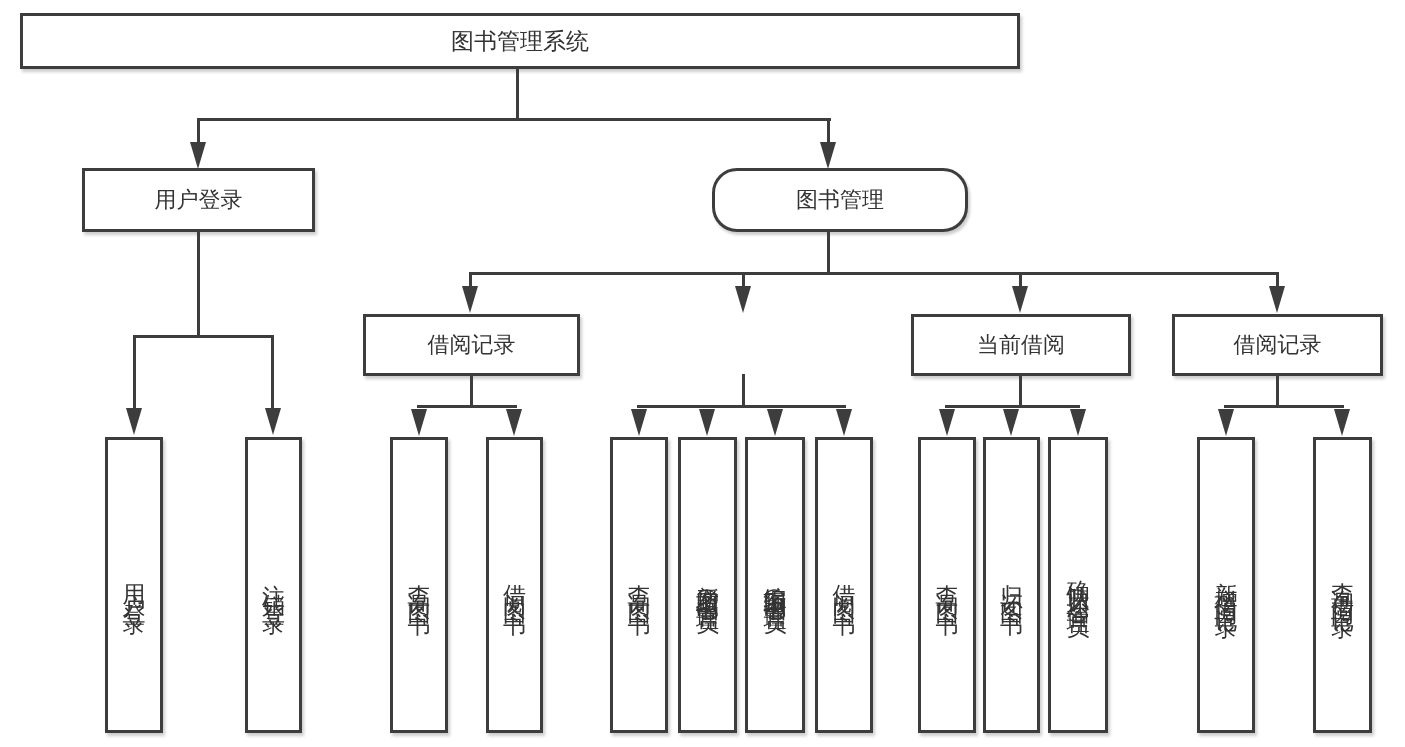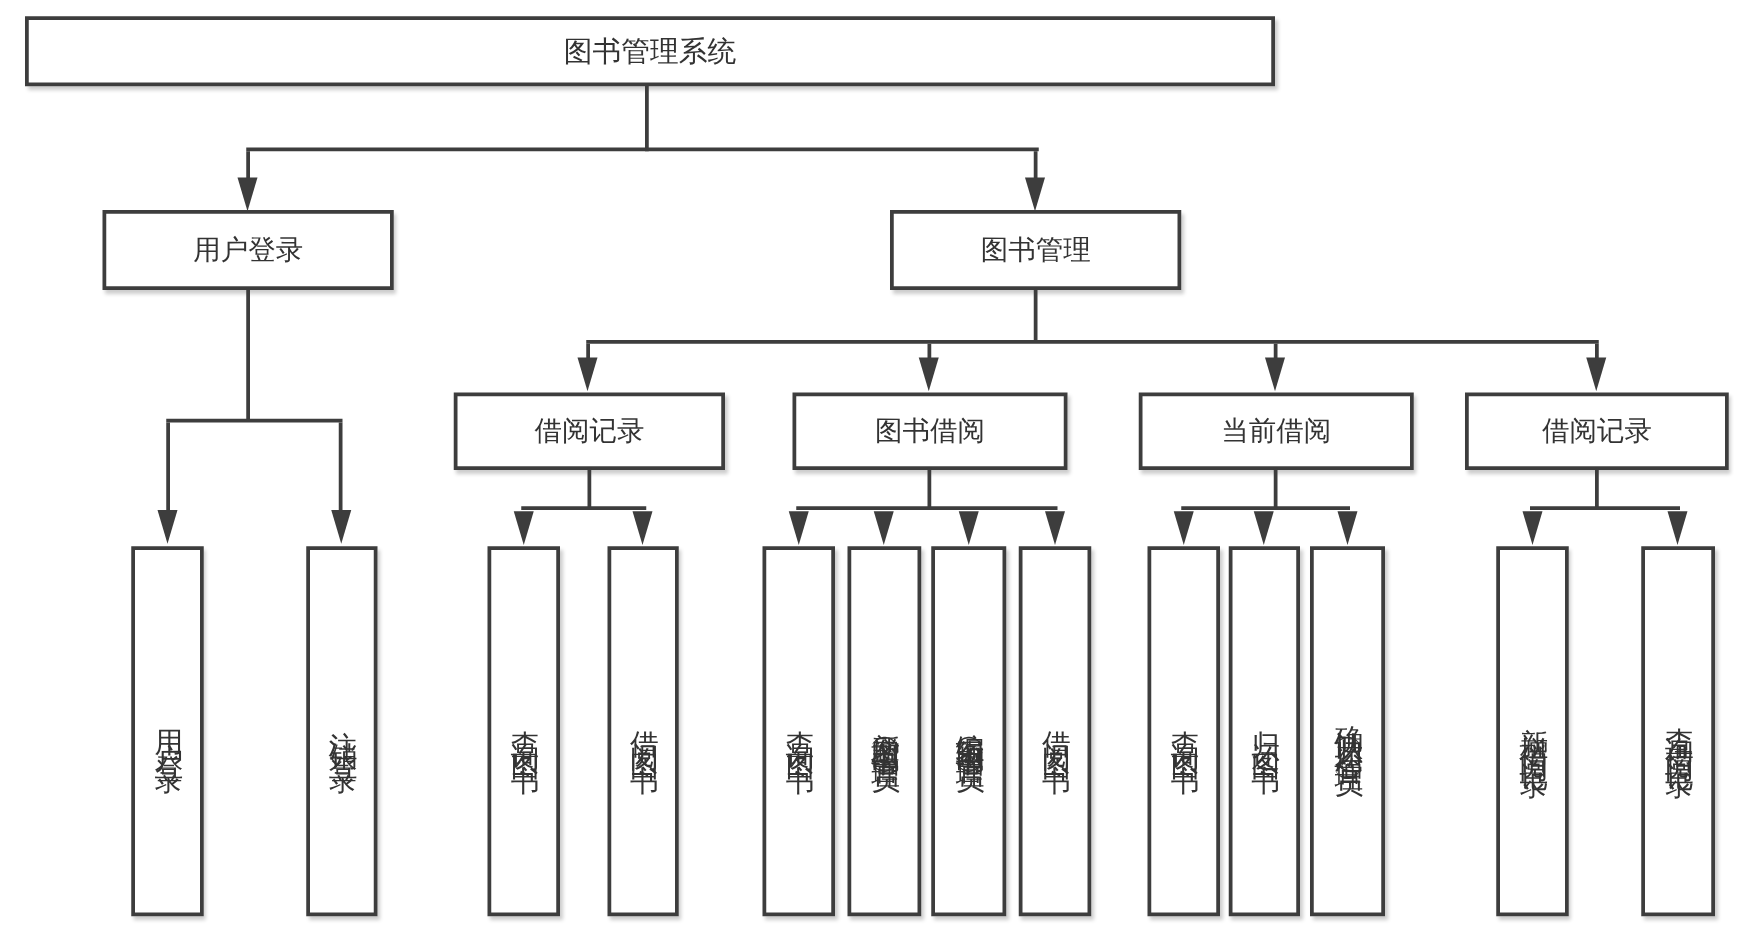--- a/index.html
+++ b/index.html
@@ -46,21 +46,21 @@
   <div class="line" style="left:516px;top:68px;width:3px;height:53px;"></div>
   <div class="line" style="left:197px;top:118px;width:634px;height:3px;"></div>
   <div class="line" style="left:197px;top:121px;width:3px;height:23px;"></div>
   <div class="arrow" style="left:190px;top:142px;"></div>
   <div class="line" style="left:827px;top:121px;width:3px;height:23px;"></div>
   <div class="arrow" style="left:820px;top:142px;"></div>
 
   <div class="node lvl2" style="left:82px;top:168px;width:233px;height:64px;">
     <span>用户登录</span>
   </div>
-  <div class="node lvl2" style="left:712px;top:168px;width:233px;height:64px;">
+  <div class="node lvl2" style="left:712px;top:168px;width:256px;height:64px;border-radius:25px;">
     <span>图书管理</span>
   </div>
 
   <div class="line" style="left:197px;top:232px;width:3px;height:105px;"></div>
   <div class="line" style="left:133px;top:335px;width:141px;height:3px;"></div>
   <div class="line" style="left:133px;top:338px;width:3px;height:71px;"></div>
   <div class="line" style="left:271px;top:338px;width:3px;height:71px;"></div>
   <div class="arrow" style="left:126px;top:408px;"></div>
   <div class="arrow" style="left:265px;top:408px;"></div>
 
@@ -70,23 +70,20 @@
   <div class="line" style="left:742px;top:275px;width:3px;height:13px;"></div>
   <div class="line" style="left:1019px;top:275px;width:3px;height:13px;"></div>
   <div class="line" style="left:1276px;top:275px;width:3px;height:13px;"></div>
   <div class="arrow" style="left:462px;top:286px;"></div>
   <div class="arrow" style="left:735px;top:286px;"></div>
   <div class="arrow" style="left:1012px;top:286px;"></div>
   <div class="arrow" style="left:1269px;top:286px;"></div>
 
   <div class="node lvl3" style="left:363px;top:314px;width:217px;height:62px;">
     <span>借阅记录</span>
-  </div>
-  <div class="node lvl3" style="left:634px;top:314px;width:220px;height:62px;">
-    <span>图书借阅</span>
   </div>
   <div class="node lvl3" style="left:911px;top:314px;width:220px;height:62px;">
     <span>当前借阅</span>
   </div>
   <div class="node lvl3" style="left:1172px;top:314px;width:211px;height:62px;">
     <span>借阅记录</span>
   </div>
 
   <div class="line" style="left:470px;top:374px;width:3px;height:33px;"></div>
   <div class="line" style="left:417px;top:405px;width:100px;height:3px;"></div>

